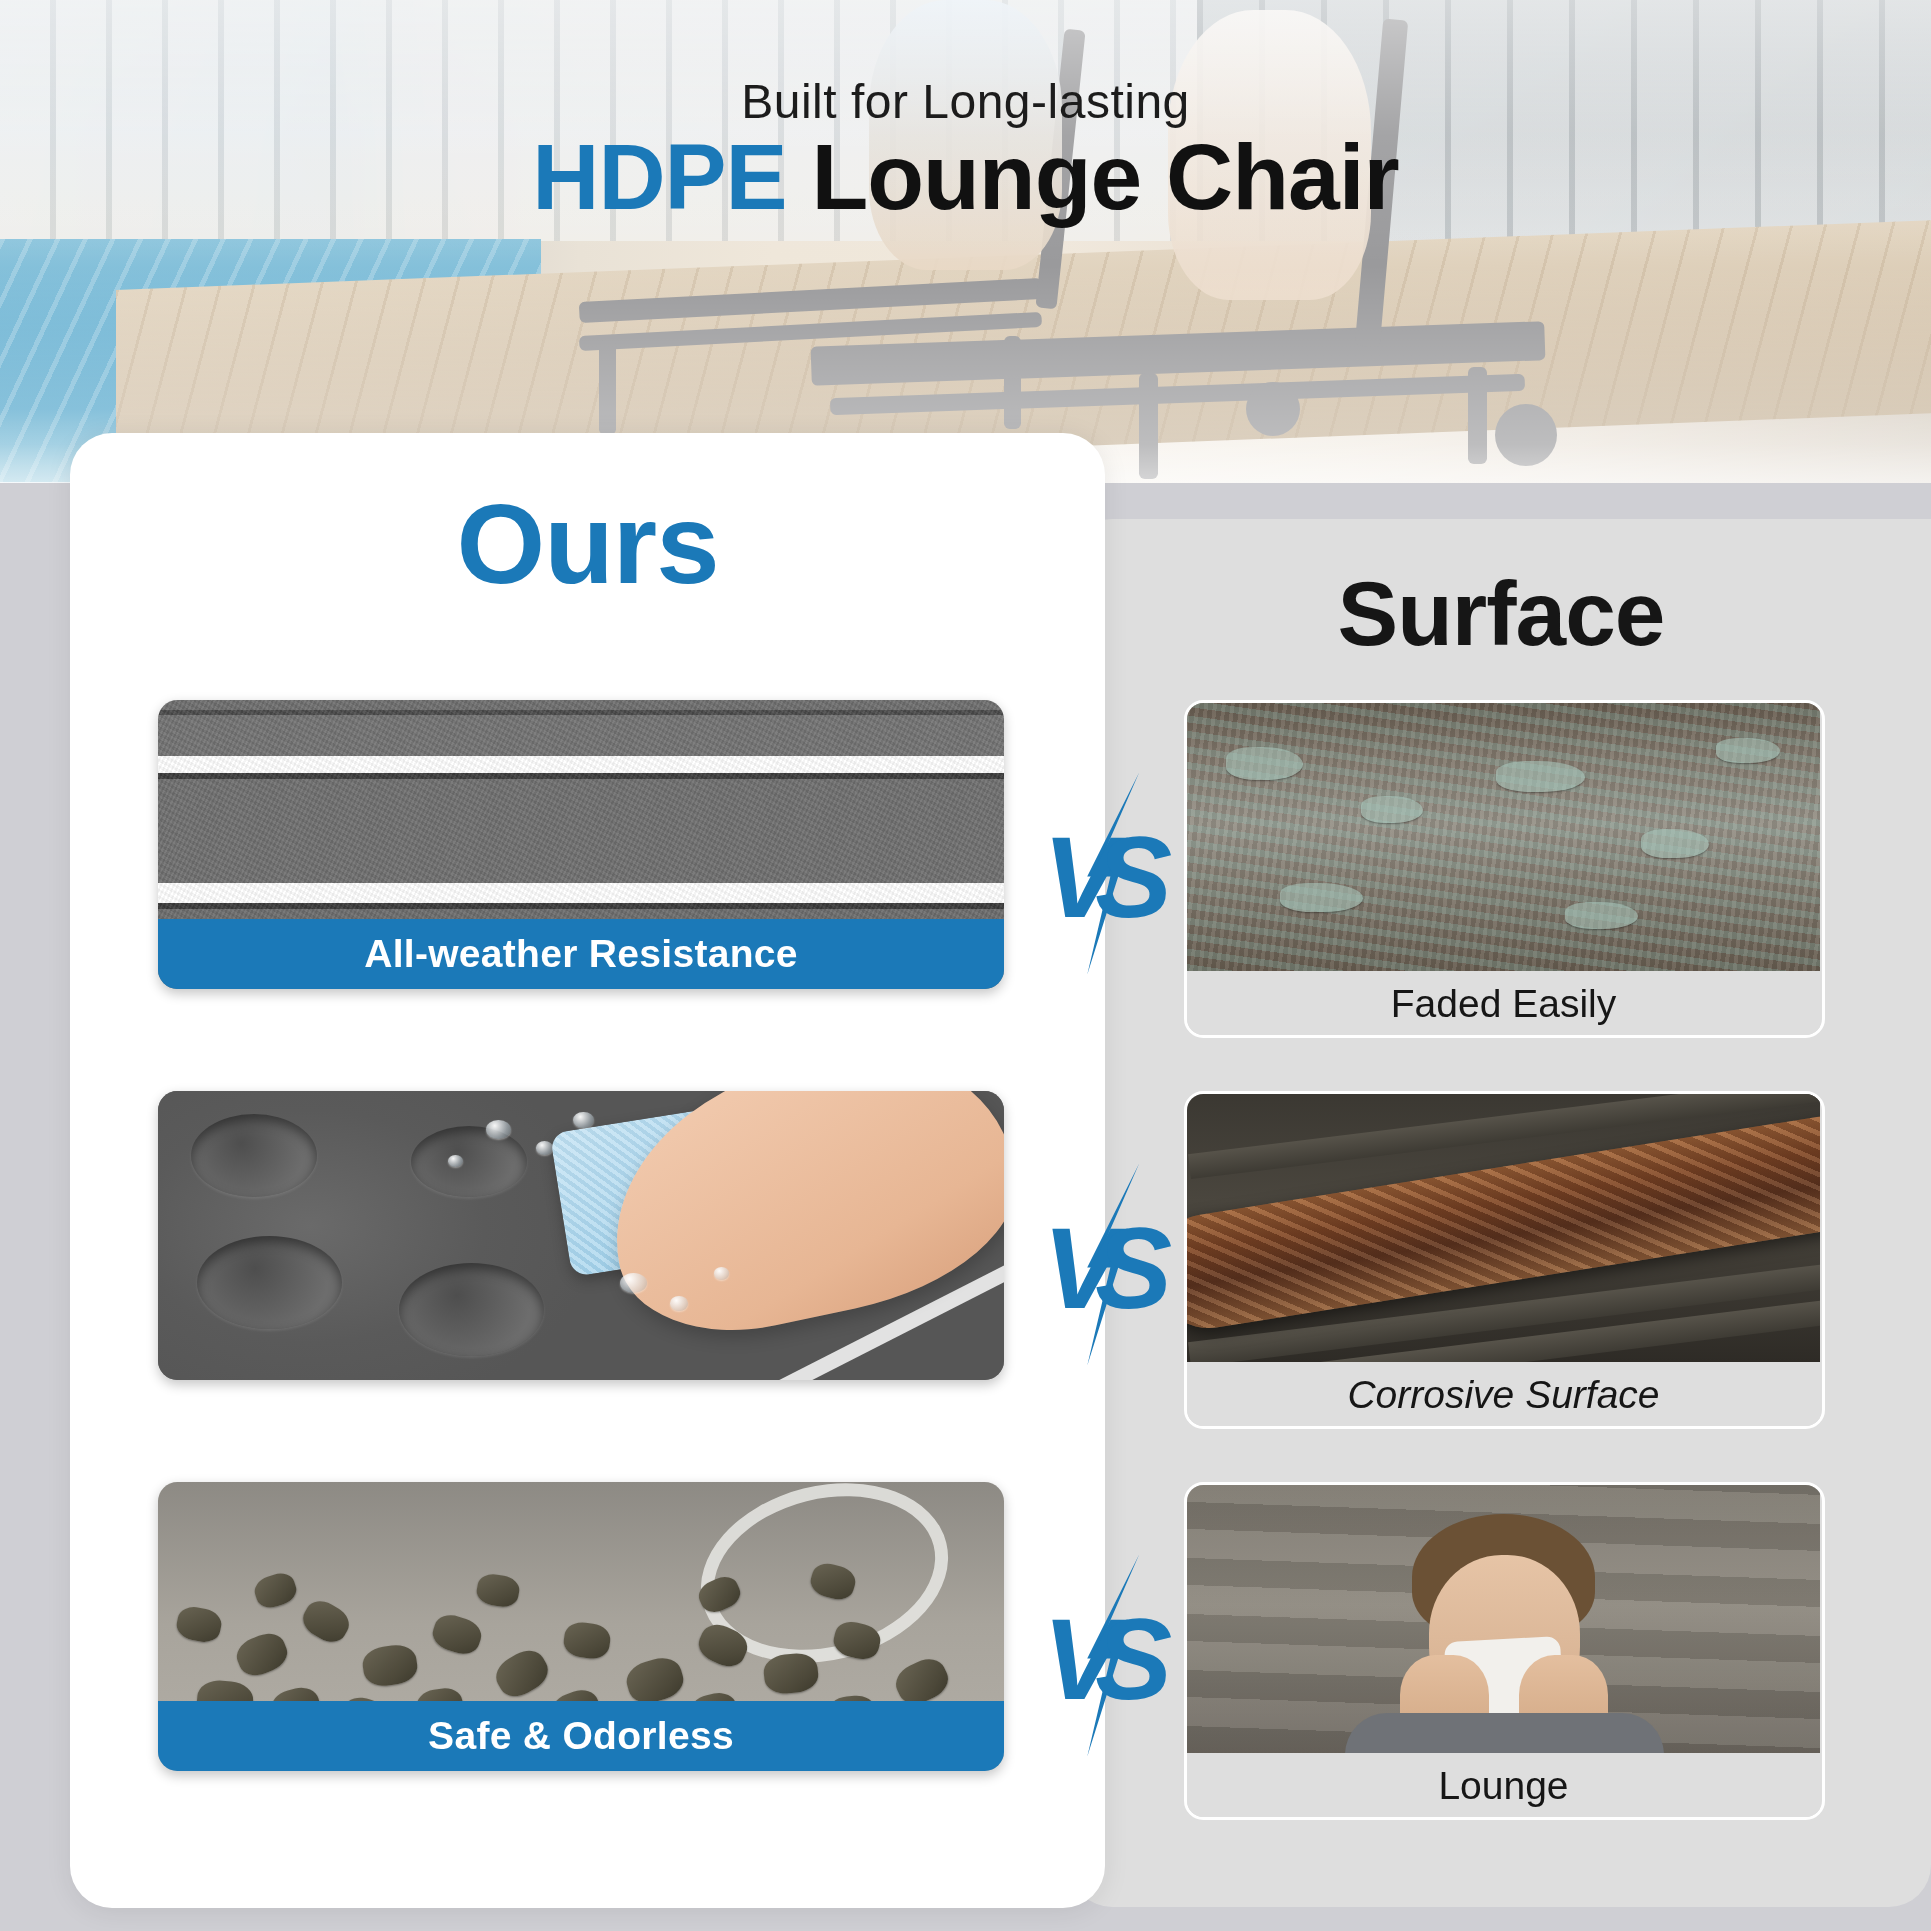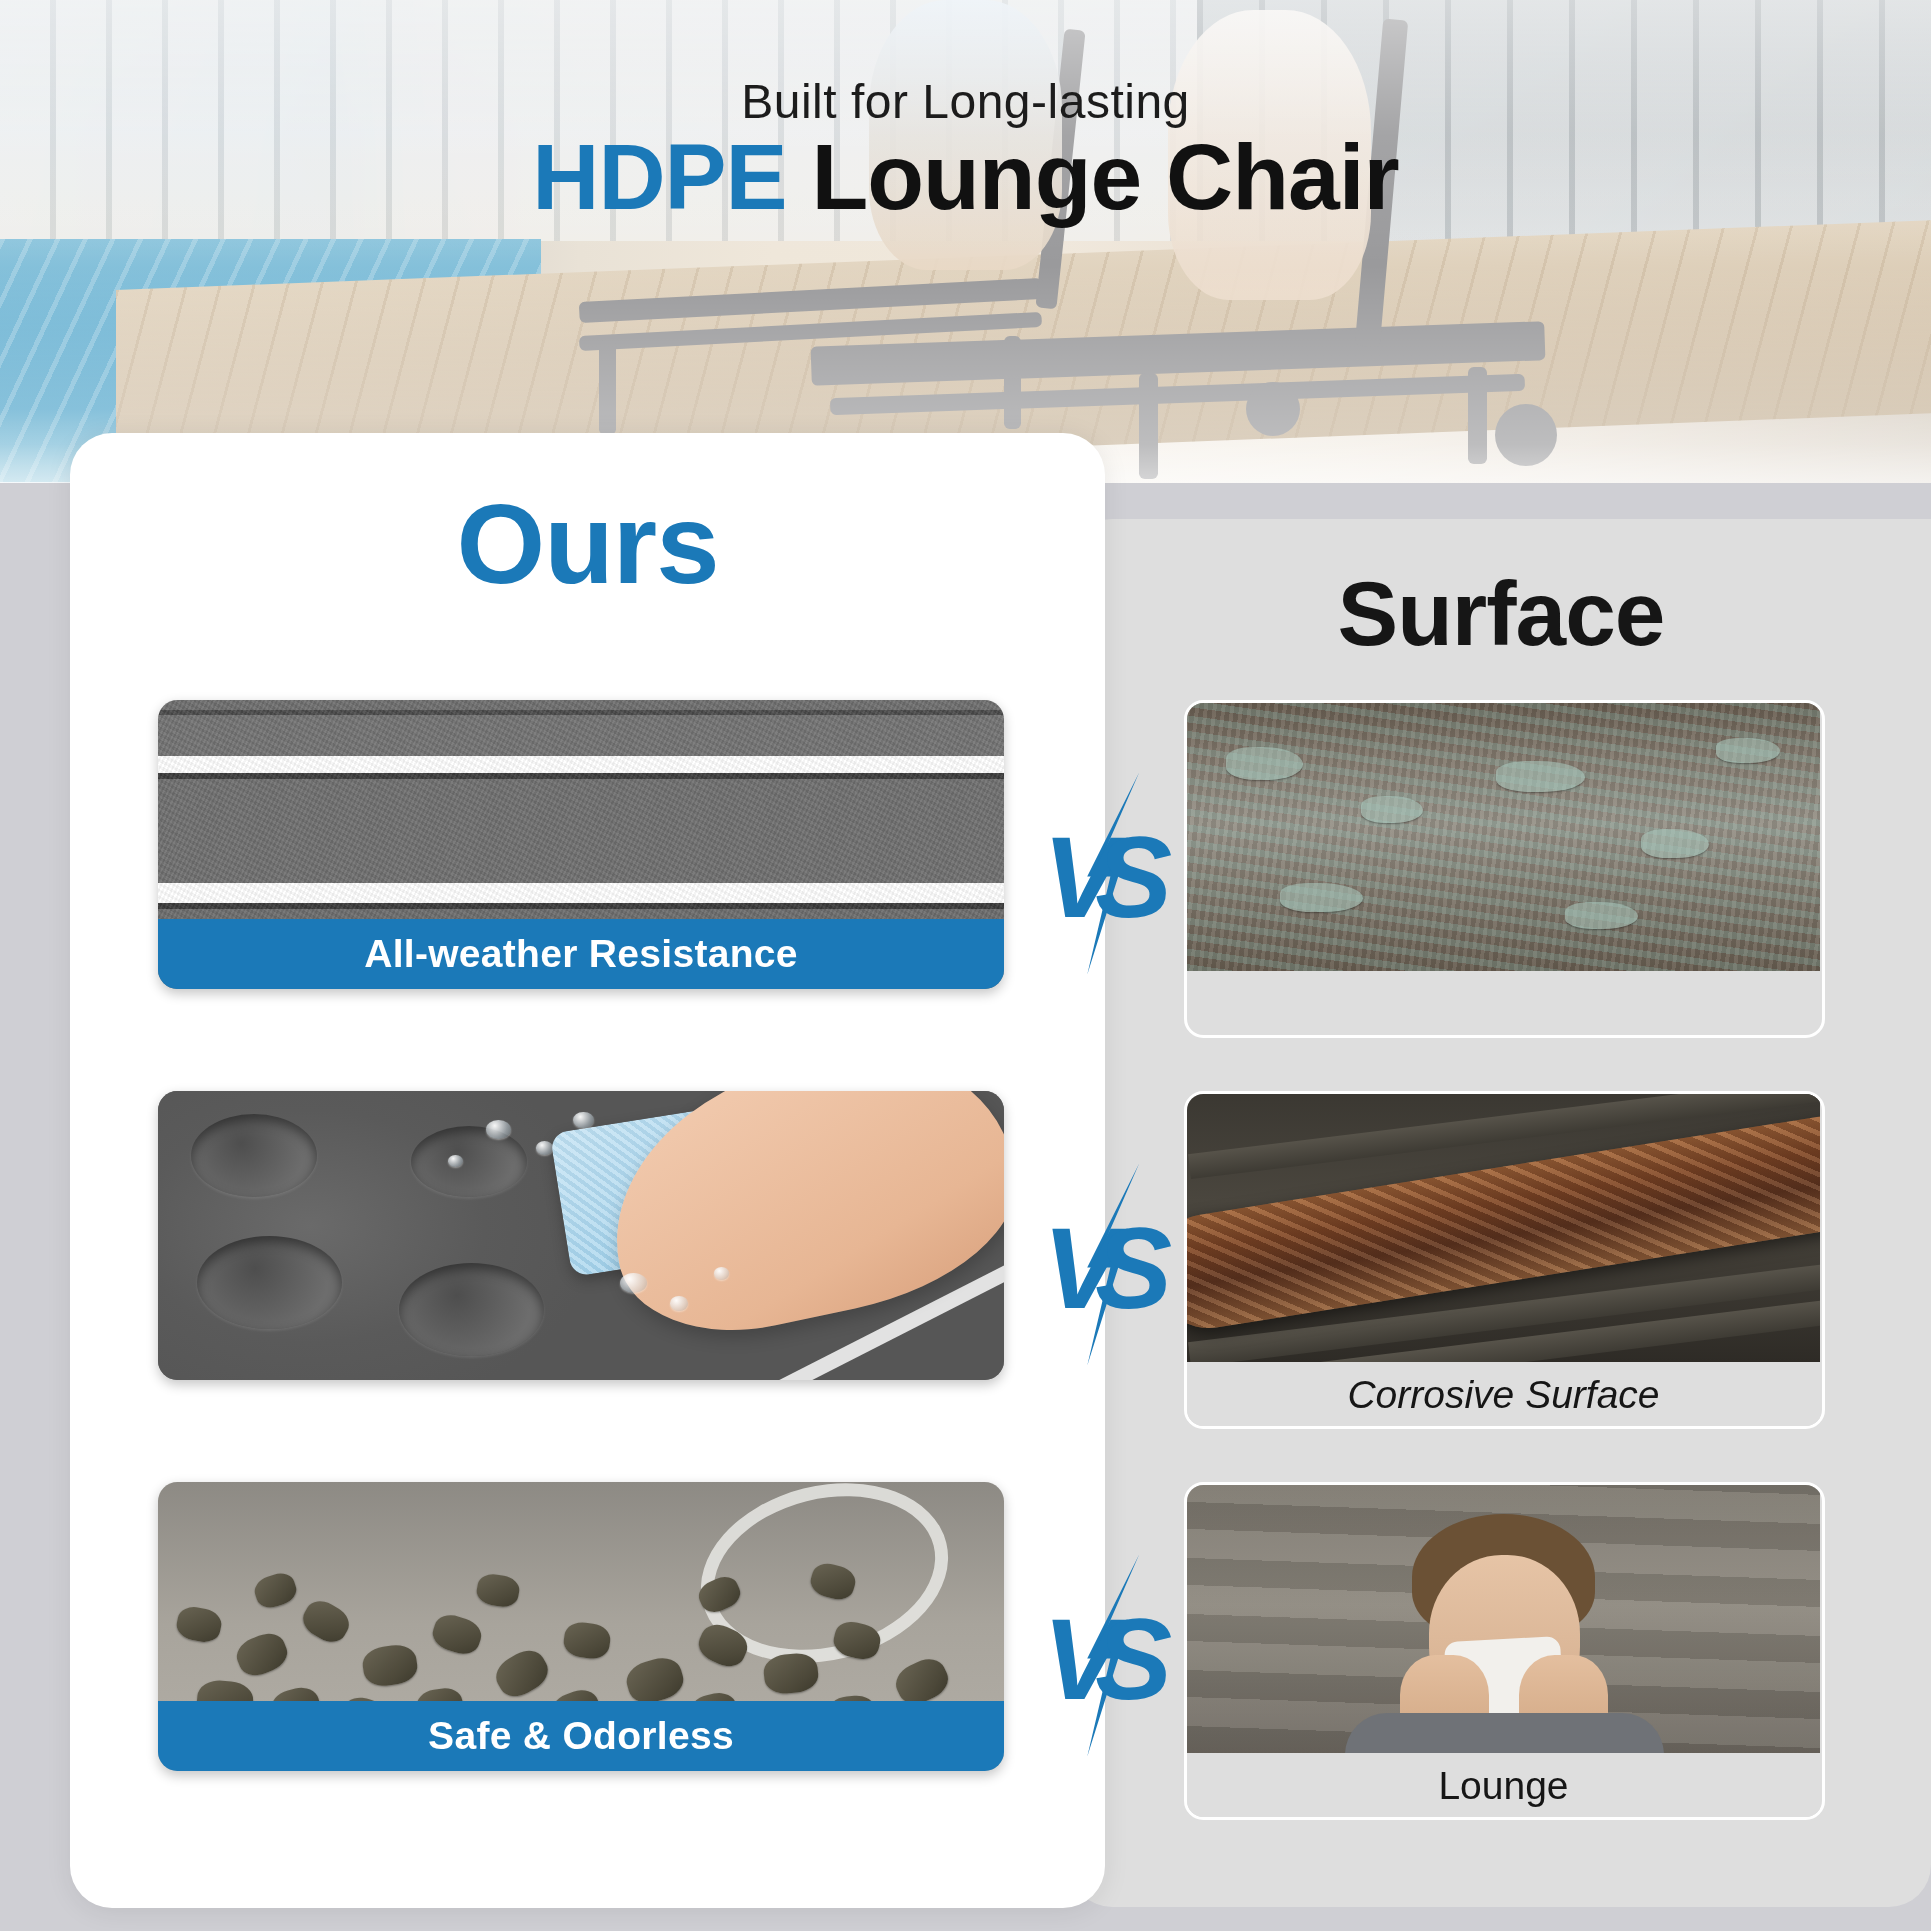--- a/index.html
+++ b/index.html
@@ -389,20 +389,21 @@
 <div class="others-card" id="others-card-1">
   <div class="media peel">
     <div class="flake" style="left:39px;  top:44px;  width:77px; height:33px;"></div>
     <div class="flake" style="left:174px; top:93px;  width:62px; height:27px;"></div>
     <div class="flake" style="left:309px; top:58px;  width:89px; height:31px;"></div>
     <div class="flake" style="left:454px; top:126px; width:68px; height:29px;"></div>
     <div class="flake" style="left:93px;  top:180px; width:83px; height:29px;"></div>
     <div class="flake" style="left:378px; top:199px; width:73px; height:27px;"></div>
     <div class="flake" style="left:529px; top:35px;  width:64px; height:25px;"></div>
   </div>
+  <div class="caption">Faded Easily</div>
 </div>
 
 <div class="others-card" id="others-card-2">
   <div class="media rust">
     <div class="plank" style="top:19.3px;"></div>
     <div class="plank" style="top:207px;"></div>
     <div class="plank" style="top:243px;"></div>
     <div class="bar"></div>
   </div>
   <div class="caption">Corrosive Surface</div>

